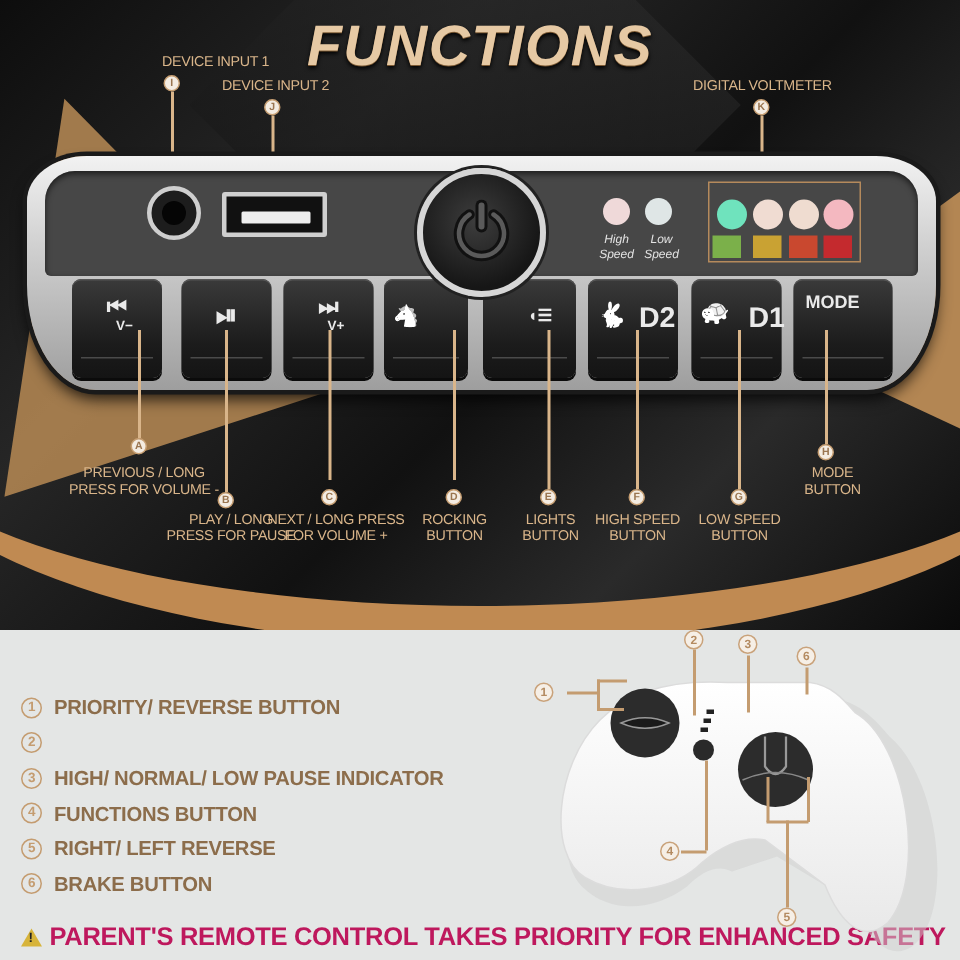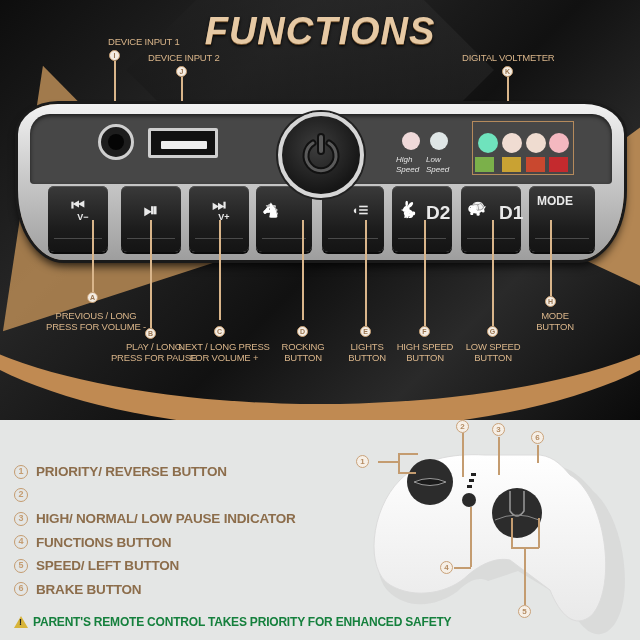--- a/index.html
+++ b/index.html
@@ -34,36 +34,36 @@
   .jack { position: absolute; left: 98px; top: 124px; width: 36px; height: 36px; border-radius: 50%; background: #1d1d1d; border: 3px solid #cfcfcf; }
   .jack::after { content: ""; position: absolute; left: 7px; top: 7px; width: 16px; height: 16px; border-radius: 50%; background: #050505; }
   .usb { position: absolute; left: 148px; top: 128px; width: 70px; height: 30px; border: 3px solid #cfcfcf; background: #111; border-radius: 2px; }
   .usb::after { content: ""; position: absolute; left: 10px; top: 10px; width: 46px; height: 8px; background: #eee; border-radius: 1px; }
 
   .power { position: absolute; left: 278px; top: 112px; width: 86px; height: 86px; border-radius: 50%;
     background: radial-gradient(circle at 45% 40%, #3d3d3d, #161616 70%); border: 4px solid #d6d6d6; box-shadow: 0 0 0 2px #222; z-index: 3; }
   .power svg { position: absolute; left: 19px; top: 17px; }
 
   .speed-led { position: absolute; width: 18px; height: 18px; border-radius: 50%; }
-  .speed-lbl { position: absolute; color: #e3e3e3; font-size: 8px; font-style: italic; line-height: 10px; }
+  .speed-lbl { position: absolute; color: #e3e3e3; font-size: 8px; font-style: italic; text-align: center; line-height: 10px; }
 
   .volt-box { position: absolute; left: 472px; top: 121px; width: 102px; height: 54px; border: 1px solid #b58a5c; }
   .vled { position: absolute; width: 20px; height: 20px; border-radius: 50%; }
   .vbar { position: absolute; width: 19px; height: 15px; }
 
   .btn { position: absolute; top: 186px; width: 60px; height: 66px; border-radius: 6px;
     background: linear-gradient(180deg, #3a3a3a 0%, #1c1c1c 65%, #141414 100%); box-shadow: 0 2px 0 #0b0b0b, inset 0 1px 0 #555; color: #eaeaea; }
   .btn::after { content: ""; position: absolute; left: 6px; right: 6px; bottom: 13px; height: 1px; background: #4a4a4a; }
   .btn-glyph { position: absolute; left: 0; width: 100%; top: 10px; text-align: center; font-size: 15px; font-weight: bold; }
   .btn-sub { position: absolute; left: 0; width: 100%; top: 26px; text-align: center; font-size: 9px; font-weight: bold; padding-left: 10px; }
   .btn-text { position: absolute; top: 16px; font-size: 19px; font-weight: bold; }
   .legend { position: absolute; left: 14px; top: 460px; }
   .legend-item { display: flex; align-items: center; height: 23.5px; color: #8c6d4b; font-weight: bold; font-size: 13.5px; letter-spacing: -0.2px; }
   .legend-num { width: 14px; height: 14px; border-radius: 50%; border: 1.5px solid #c49c70; color: #c49c70; font-size: 9px; line-height: 11px; text-align: center; margin-right: 8px; font-weight: bold; }
-  .warning { position: absolute; left: 14px; top: 615px; display: flex; align-items: center; color: #15803d; font-size: 12px; font-weight: bold; letter-spacing: -0.2px; }
+  .warning { position: absolute; left: 14px; top: 615px; display: flex; align-items: center; color: #be185d; font-size: 17px; font-weight: bold; letter-spacing: -0.2px; }
   .warn-icon { width: 0; height: 0; border-left: 7px solid transparent; border-right: 7px solid transparent; border-bottom: 12px solid #d7b43a; margin-right: 5px; position: relative; }
   .warn-icon::after { content: "!"; position: absolute; left: -2px; top: 1px; font-size: 9px; color: #222; font-weight: bold; }
 
   .ctrl { position: absolute; left: 360px; top: 425px; width: 270px; height: 210px; }
   .cbadge { position: absolute; width: 13px; height: 13px; border-radius: 50%; background: #f6efe6; border: 1px solid #c9a27a; color: #b48b61; font-size: 8px; line-height: 11px; text-align: center; font-weight: bold; }
   .cline { position: absolute; background: #c49c70; }
 </style>
 </head>
 <body>
 
@@ -221,21 +221,21 @@
   <div class="legend-item">
       <span class="legend-num">3</span>
       <span>HIGH/ NORMAL/ LOW PAUSE INDICATOR</span>
     </div>
   <div class="legend-item">
       <span class="legend-num">4</span>
       <span>FUNCTIONS BUTTON</span>
     </div>
   <div class="legend-item">
       <span class="legend-num">5</span>
-      <span>SPEED/ LEFT BUTTON</span>
+      <span>RIGHT/ LEFT REVERSE</span>
     </div>
   <div class="legend-item">
       <span class="legend-num">6</span>
       <span>BRAKE BUTTON</span>
     </div>
 </div>
 
 <div class="warning">
   <span class="warn-icon"></span>
   <span>PARENT'S REMOTE CONTROL TAKES PRIORITY FOR ENHANCED SAFETY</span>

